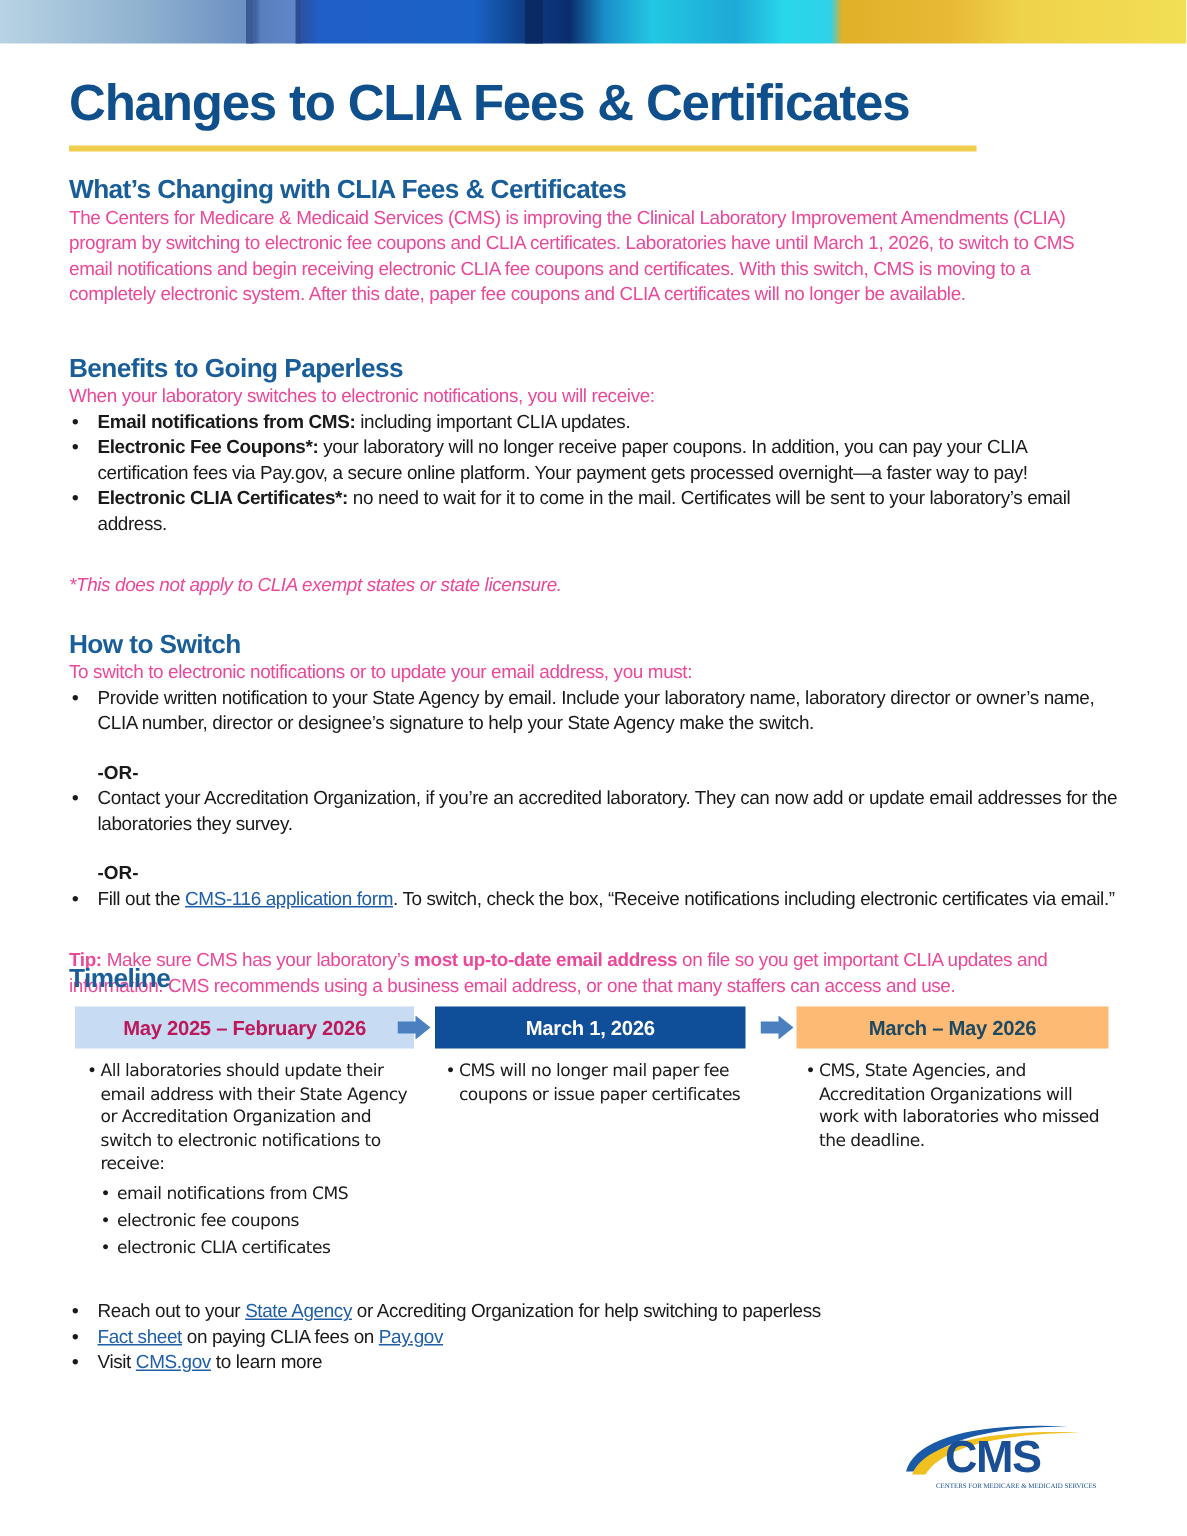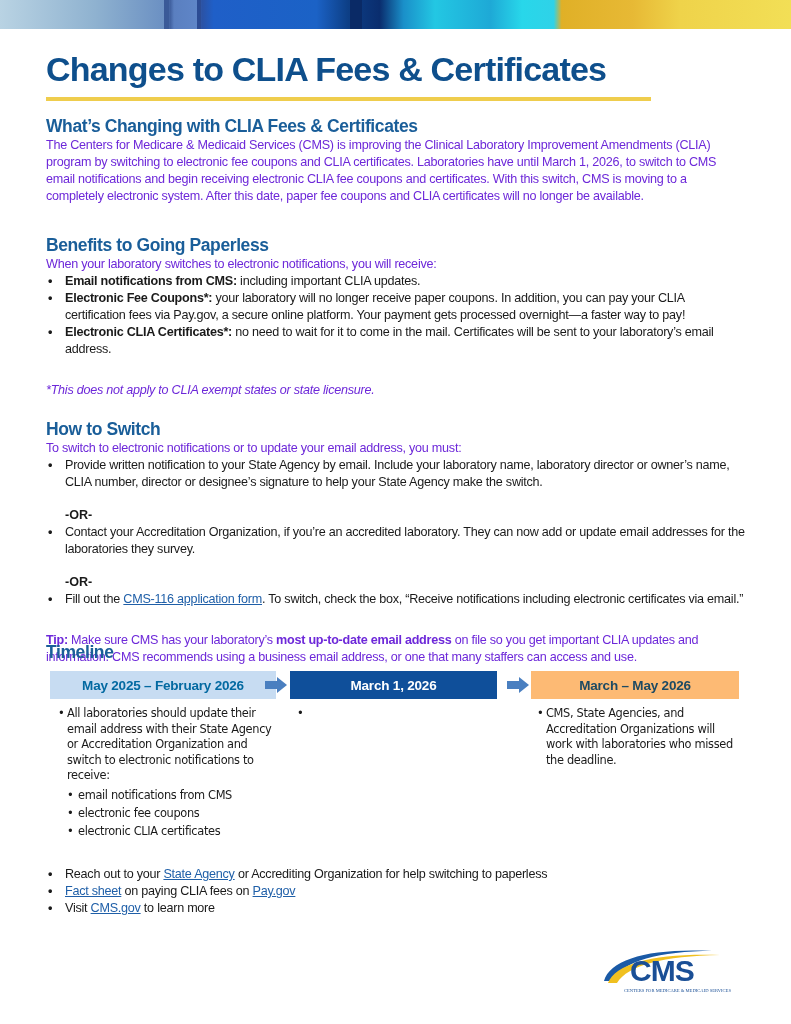--- a/index.html
+++ b/index.html
@@ -25,21 +25,21 @@
     position: absolute; left: 46px; top: 97px; width: 605px; height: 4px;
     background: #efcd4d;
   }
 
   .section { position: absolute; left: 46px; width: 700px; }
   .h2 {
     font-weight: bold; font-size: 17.5px; color: #1a5e99;
     letter-spacing: -0.4px; line-height: 22px; white-space: nowrap;
   }
   .p {
-    font-size: 12.6px; line-height: 17px; color: #6d28d9;
+    font-size: 12.6px; line-height: 17px; color: #ec4899;
     letter-spacing: -0.25px;
   }
   .p b { font-weight: bold; }
   .p i { font-style: italic; }
   ul.bl { list-style: none; }
   ul.bl li {
     position: relative; padding-left: 19px; font-size: 12.6px; line-height: 17px;
     letter-spacing: -0.25px;
   }
   ul.bl li .dot {
@@ -112,40 +112,40 @@
   <ul class="bl">
     <li><span class="dot">•</span><span>Fill out the </span><a class="lnk" href="#">CMS-116 application form</a><span>. To switch, check the box, “Receive notifications including electronic certificates via email.”</span></li>
   </ul>
   <div class="p" style="margin-top:24px;"><b>Tip:</b><span> Make sure CMS has your laboratory’s </span><b>most up-to-date email address</b><span> on file so you get important CLIA updates and information. CMS recommends using a business email address, or one that many staffers can access and use.</span></div>
 </div>
 
 <div class="section" style="top:641px;">
   <div class="h2">Timeline</div>
 </div>
 
-<div class="tl-head" style="left:50px;width:226px;background:#c7dcf2;color:#0369a1;">May 2025 – February 2026</div>
+<div class="tl-head" style="left:50px;width:226px;background:#c7dcf2;color:#be185d;">May 2025 – February 2026</div>
 <svg class="tl-arrow" style="left:265px;" viewBox="0 0 22 16">
     <polygon points="0,4 12,4 12,0 22,8 12,16 12,12 0,12" fill="#4a7fc0"></polygon>
   </svg>
 <div class="tl-head" style="left:290px;width:207px;background:#0f4f9a;color:#ffffff;">March 1, 2026</div>
 <svg class="tl-arrow" style="left:507px;" viewBox="0 0 22 16">
     <polygon points="0,4 12,4 12,0 22,8 12,16 12,12 0,12" fill="#4a7fc0"></polygon>
   </svg>
 <div class="tl-head" style="left:531px;width:208px;background:#fdba74;color:#1d4a63;">March – May 2026</div>
 
 <div class="tl-body" style="left:58px;">
   <div class="item"><span class="bul">•</span><span>All laboratories should update their email address with their State Agency or Accreditation Organization and switch to electronic notifications to receive:</span></div>
   <div class="sub">
     <div><span class="bul">•</span><span>email notifications from CMS</span></div>
     <div><span class="bul">•</span><span>electronic fee coupons</span></div>
     <div><span class="bul">•</span><span>electronic CLIA certificates</span></div>
   </div>
 </div>
 <div class="tl-body" style="left:297px;width:200px;">
-  <div class="item"><span class="bul">•</span></div>
+  <div class="item"><span class="bul">•</span><span>CMS will no longer mail paper fee coupons or issue paper certificates</span></div>
 </div>
 <div class="tl-body" style="left:537px;width:205px;">
   <div class="item"><span class="bul">•</span><span>CMS, State Agencies, and Accreditation Organizations will work with laboratories who missed the deadline.</span></div>
 </div>
 
 <div class="section" style="top:866px;">
   <ul class="bl">
     <li><span class="dot">•</span><span>Reach out to your </span><a class="lnk" href="#">State Agency</a><span> or Accrediting Organization for help switching to paperless</span></li>
     <li><span class="dot">•</span><a class="lnk" href="#">Fact sheet</a><span> on paying CLIA fees on </span><a class="lnk" href="#">Pay.gov</a></li>
     <li><span class="dot">•</span><span>Visit </span><a class="lnk" href="#">CMS.gov</a><span> to learn more</span></li>

